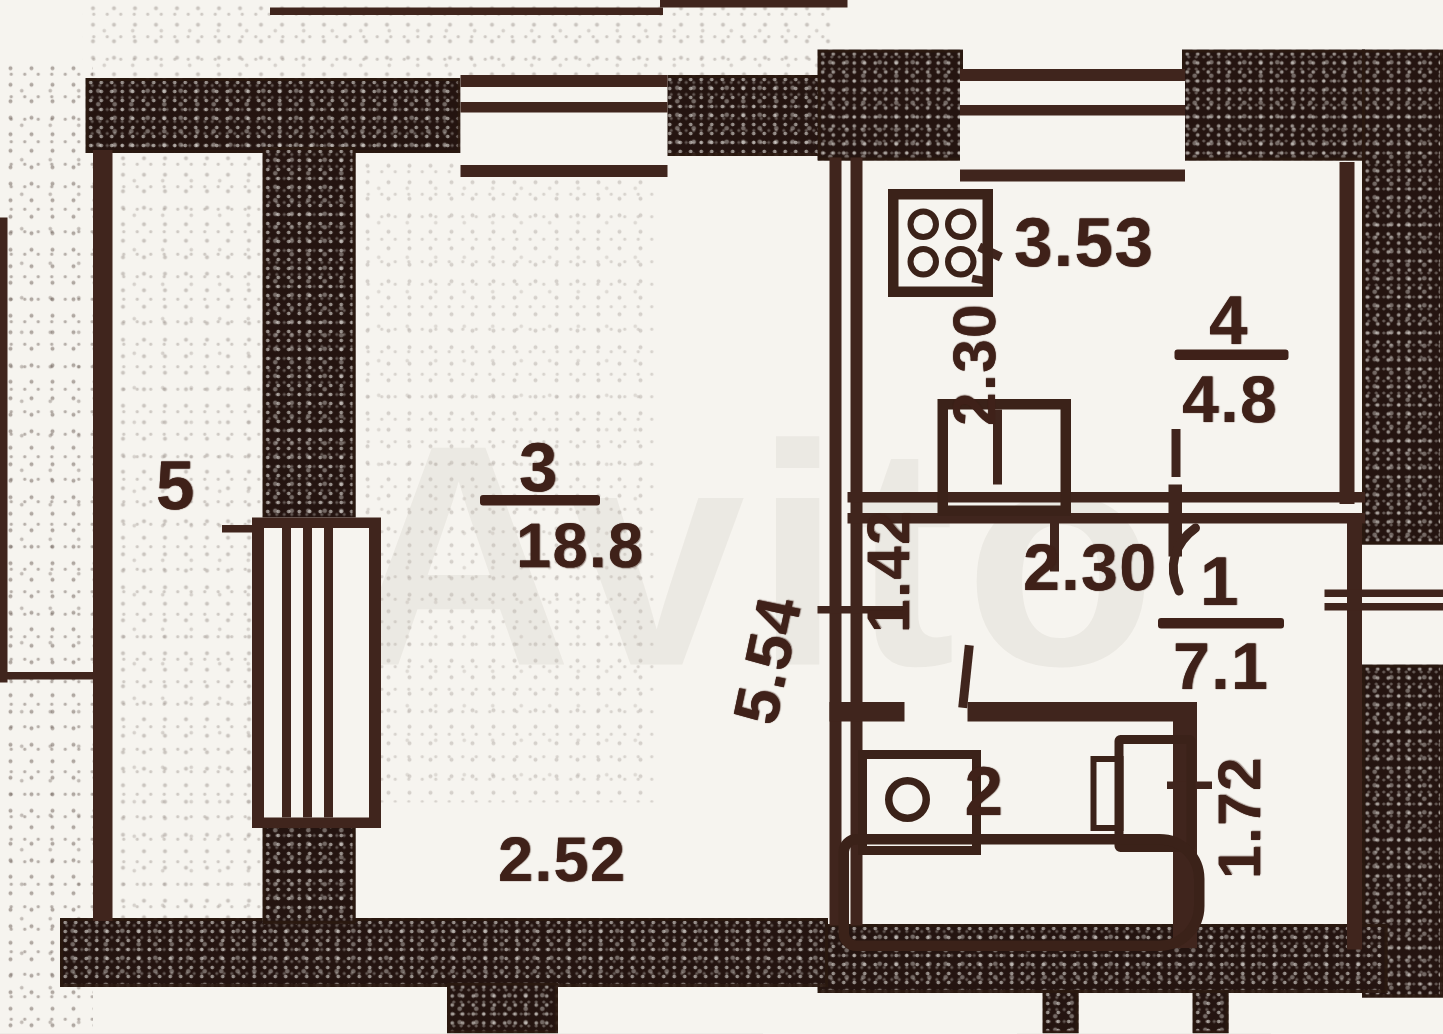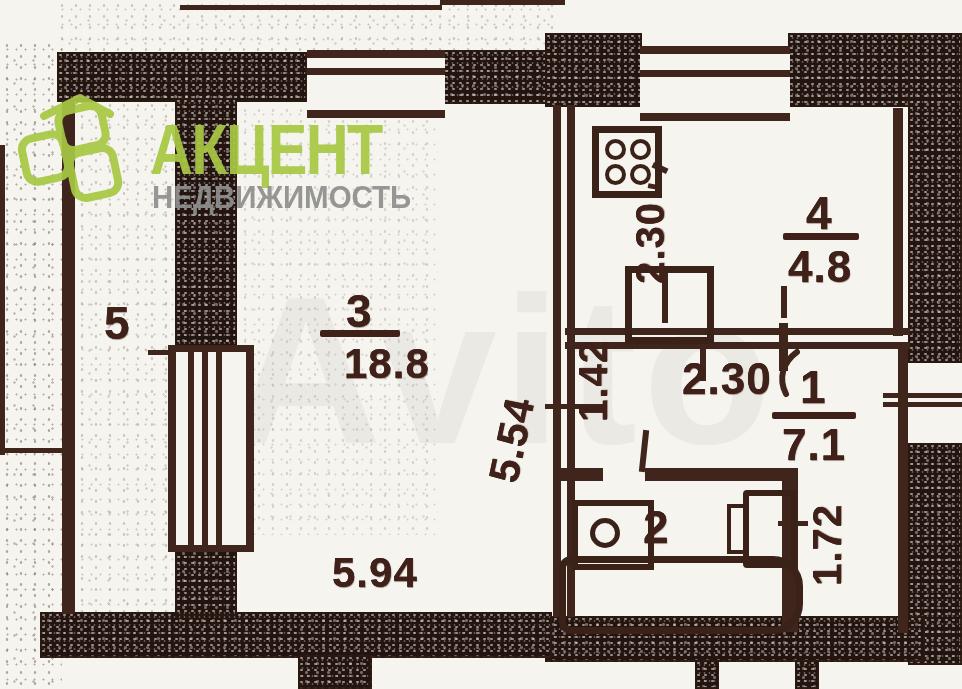--- a/index.html
+++ b/index.html
@@ -147,43 +147,32 @@
 
   <svg class="overlay" width="962" height="689" viewBox="0 0 962 689">
     <path d="M 797 352 C 783 362 778 378 786 394" fill="none" stroke="#40251d" stroke-width="6" stroke-linecap="round"></path>
   </svg>
 
   <div class="num fs46" style="left:104px;top:296px;">5</div>
 
   <div class="num fs46" style="left:346px;top:284px;">3</div>
   <div class="bar" style="left:320px;top:330px;width:80px;"></div>
   <div class="num fs42" style="left:344px;top:340px;">18.8</div>
-  <div class="num fs42" style="left:332px;top:549px;">5.94</div>
+  <div class="num fs42" style="left:332px;top:549px;">2.52</div>
   <div class="num rot r78" style="left:466px;top:418px;width:92px;height:44px;font-size:42px;">5.54</div>
 
+  <div class="num fs46" style="left:676px;top:134px;">3.53</div>
   <div class="num rot r90" style="left:605px;top:222px;width:90px;height:42px;">2.30</div>
   <div class="num fs46" style="left:806px;top:186px;">4</div>
   <div class="bar" style="left:783px;top:233px;width:76px;"></div>
   <div class="num fs44" style="left:788px;top:242px;">4.8</div>
 
   <div class="num rot r90" style="left:548px;top:360px;width:90px;height:42px;">1.42</div>
   <div class="num fs44" style="left:682px;top:354px;">2.30</div>
   <div class="num fs46" style="left:800px;top:360px;">1</div>
   <div class="bar" style="left:772px;top:412px;width:84px;"></div>
   <div class="num fs44" style="left:782px;top:420px;text-align:right;">7.1</div>
   <div class="num rot r90" style="left:782px;top:524px;width:90px;height:42px;">1.72</div>
 
   <div class="num fs46" style="left:643px;top:500px;">2</div>
 
-  <div id="logo">
-    <svg width="130" height="120" viewBox="0 0 130 120">
-      <g fill="none" stroke="#a8c843" stroke-width="8" stroke-linejoin="round" stroke-linecap="round">
-        <path d="M30 28 L66 10 L96 26"></path>
-        <rect x="46" y="20" width="44" height="40" rx="11" transform="rotate(-12 68 40)"></rect>
-        <rect x="10" y="48" width="42" height="44" rx="11" transform="rotate(-12 31 70)"></rect>
-        <rect x="58" y="62" width="44" height="46" rx="11" transform="rotate(-12 80 85)"></rect>
-      </g>
-    </svg>
-    <div id="brand">АКЦЕНТ</div>
-    <div id="tagline">НЕДВИЖИМОСТЬ</div>
-  </div>
 
 </div>
 
 </body></html>

